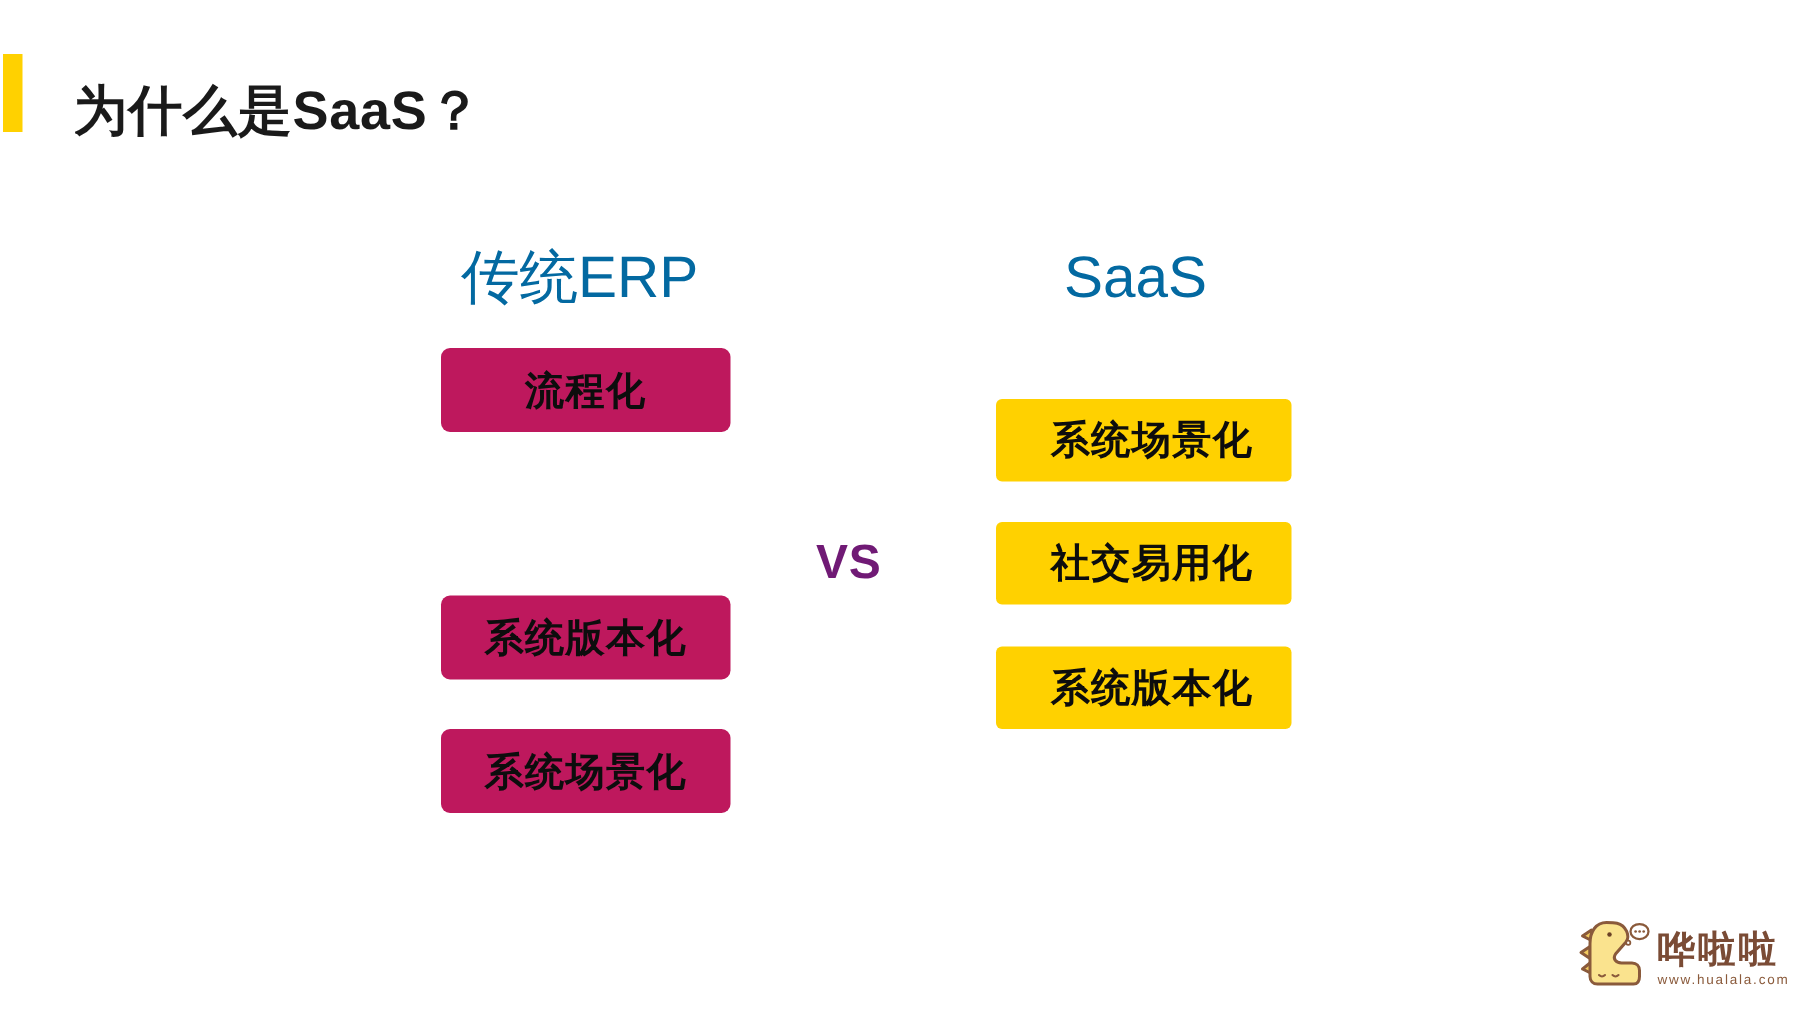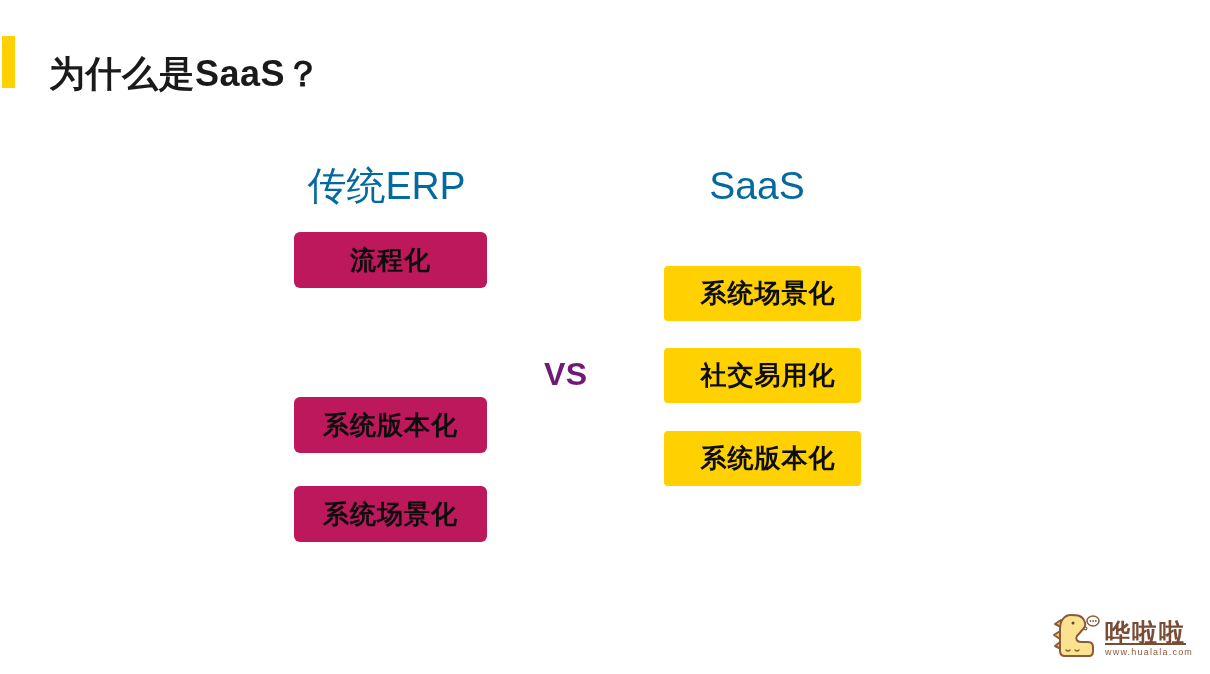--- a/index.html
+++ b/index.html
@@ -105,21 +105,20 @@
     flex-direction: column;
     align-items: flex-start;
     padding-bottom: 6px;
   }
   .brand-name {
     font-size: 25px;
     font-weight: bold;
     color: #7A4B35;
     letter-spacing: 2px;
     line-height: 26px;
-    text-decoration: underline;
   }
   .brand-url {
     font-size: 9px;
     color: #8A5A3B;
     letter-spacing: 1.2px;
     margin-top: 2px;
   }
 </style>
 </head>
 <body>

